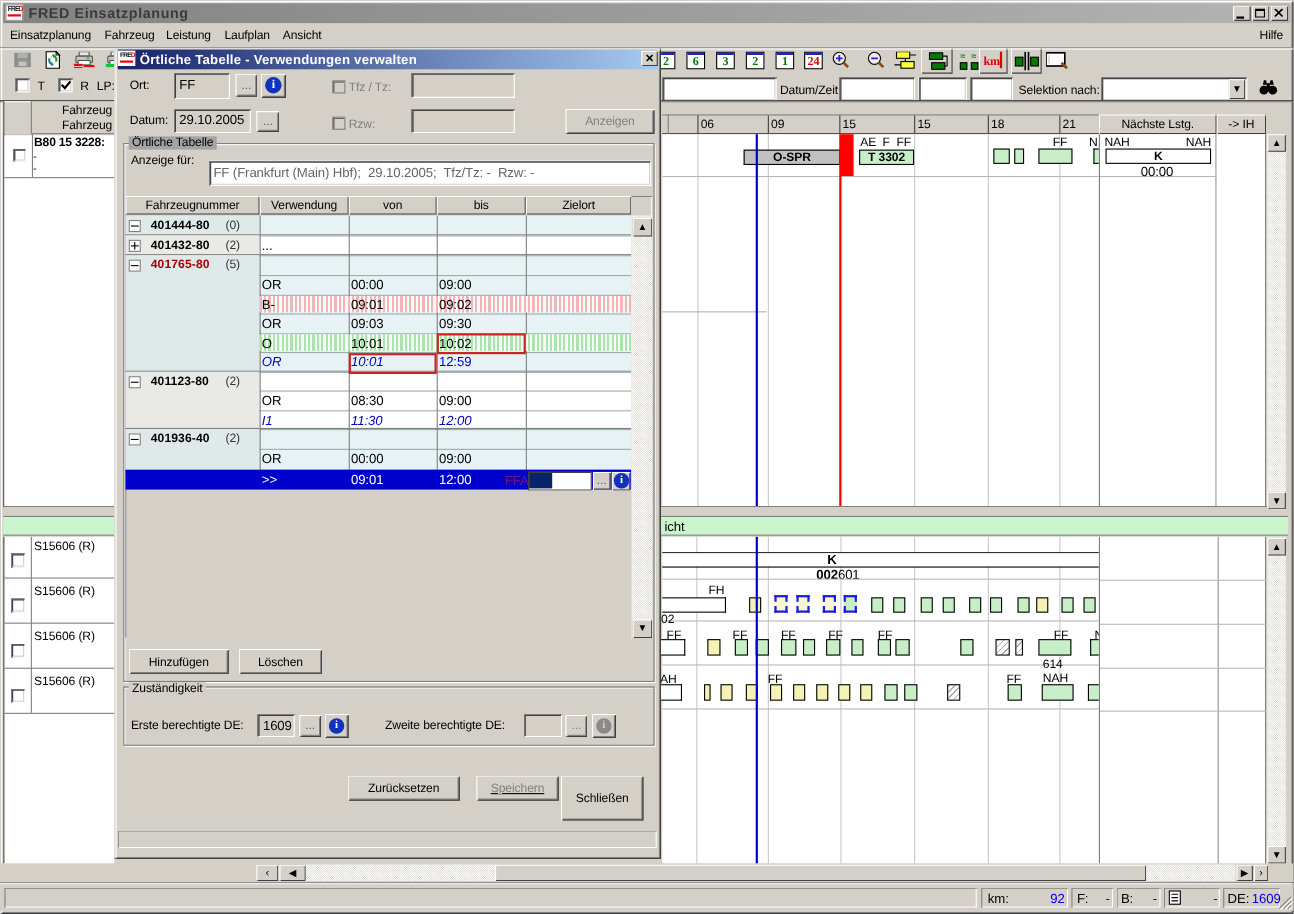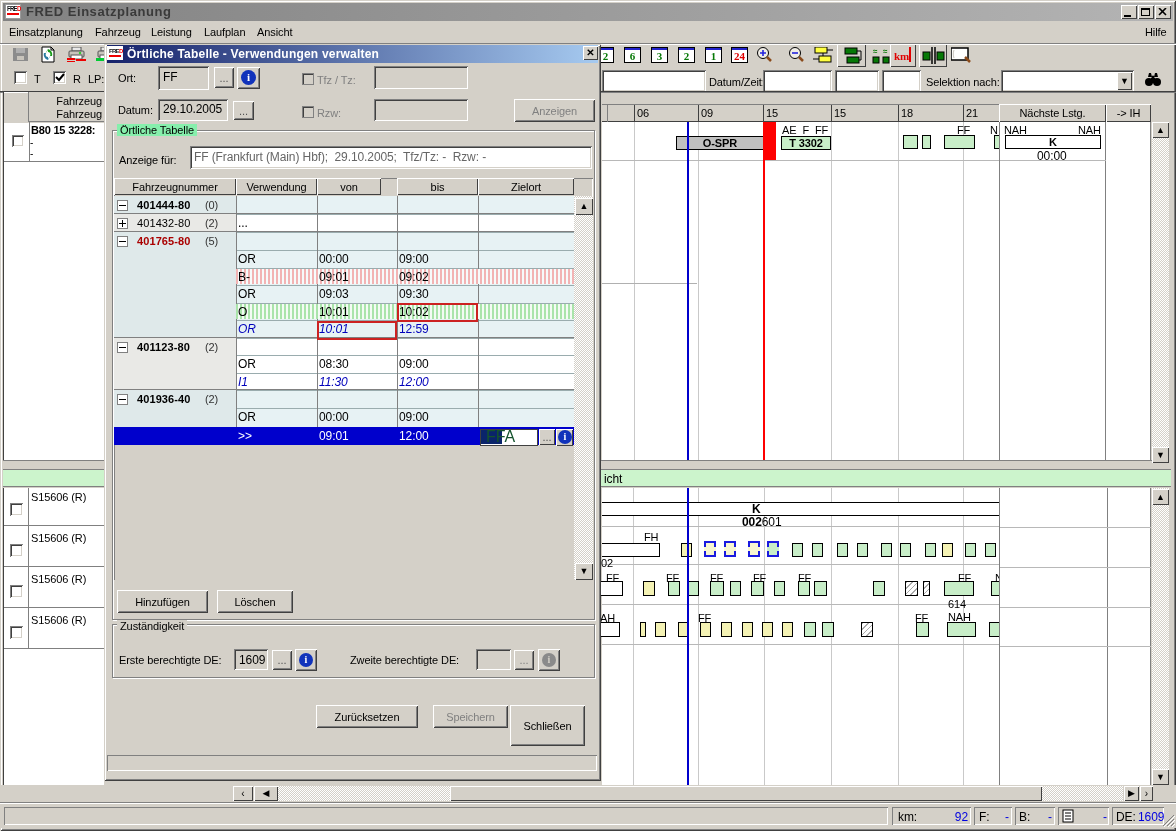--- a/index.html
+++ b/index.html
@@ -405,34 +405,34 @@
 <div class="btn ctr" style="left:129px;top:57px;width:21px;height:19px;">
         <span class="t" style="position:static;color:#555">...</span>
       </div>
 <div class="" style="left:198px;top:62px;width:12px;height:12px;background:#d4d0c8;border:1px solid #808080;box-shadow:inset 1px 1px 0 #404040;"></div>
 <div class="t" style="left:213px;top:63px;color:#808080;">Rzw:</div>
 <div class="sunk" style="left:270px;top:55px;width:94px;height:22px;background:#d4d0c8;"></div>
 <div class="btn ctr" style="left:410px;top:55px;width:81px;height:23px;">
         <span class="t" style="position:static;color:#808080">Anzeigen</span>
       </div>
 <div class="grp" style="left:8px;top:86px;width:483px;height:490px;"></div>
-<div class="t" style="left:13px;top:80px;background:#86efac;padding:0 3px;">Örtliche Tabelle</div>
-<div class="t" style="left:15px;top:110px;">Anzeige für:</div>
+<div class="t" style="left:13px;top:80px;background:#a3a3a3;padding:0 3px;">Örtliche Tabelle</div>
+<div class="t" style="left:15px;top:96px;">Anzeige für:</div>
 <div class="sunk" style="left:86px;top:102px;width:402px;height:23px;background:#fff;"></div>
 <div class="t" style="left:90px;top:107px;color:#666;font-size:12px;">FF (Frankfurt (Main) Hbf);&nbsp; 29.10.2005;&nbsp; Tfz/Tz: -&nbsp; Rzw: -</div>
 </div>
   </div>
 <div class="" style="left:114px;top:178px;width:479px;height:402px;background:#d4d0c8;box-shadow:inset 1px 1px 0 #808080,inset -1px -1px 0 #fff;"></div>
 <div class="btnthin ctr" style="left:114px;top:178px;width:122px;height:17px;">
     <span class="t" style="position:static">Fahrzeugnummer</span>
   </div>
 <div class="btnthin ctr" style="left:236px;top:178px;width:81px;height:17px;">
     <span class="t" style="position:static">Verwendung</span>
   </div>
-<div class="btnthin ctr" style="left:317px;top:178px;width:64px;height:17px;">
+<div class="btnthin ctr" style="left:317px;top:178px;width:80px;height:17px;">
     <span class="t" style="position:static">von</span>
   </div>
 <div class="btnthin ctr" style="left:397px;top:178px;width:81px;height:17px;">
     <span class="t" style="position:static">bis</span>
   </div>
 <div class="btnthin ctr" style="left:478px;top:178px;width:96px;height:17px;">
     <span class="t" style="position:static">Zielort</span>
   </div>
 <div class="" style="left:114px;top:196px;width:122px;height:18px;background:#dfe9ea;border-bottom:1px solid #808080;"></div>
 <div class="" style="left:236px;top:196px;width:338px;height:18px;background:#e7f2f4;border-bottom:1px solid #808080;"></div>
@@ -464,21 +464,21 @@
 <div class="" style="left:236px;top:269px;width:338px;height:15px;background:repeating-linear-gradient(90deg,#f2b4b4 0 2px,#f6fbfb 2px 4px);"></div>
 <div class="" style="left:236px;top:304px;width:338px;height:15px;background:repeating-linear-gradient(90deg,#aae4aa 0 2px,#f4fbf4 2px 4px);"></div>
 <div class="" style="left:114px;top:427px;width:460px;height:18px;background:#0000cc;"></div>
 <div class="" style="left:117px;top:200px;width:11px;height:11px;background:#fff;border:1px solid #808080;"></div>
 <div class="" style="left:119px;top:205px;width:7px;height:1px;background:#000;"></div>
 <div class="t" style="left:137px;top:199px;font-weight:bold;font-size:11px;color:#000;letter-spacing:0.1px;">401444-80</div>
 <div class="t" style="left:205px;top:199px;font-size:11px;color:#333;">(0)</div>
 <div class="" style="left:117px;top:218px;width:11px;height:11px;background:#fff;border:1px solid #808080;"></div>
 <div class="" style="left:119px;top:223px;width:7px;height:1px;background:#000;"></div>
 <div class="" style="left:122px;top:220px;width:1px;height:7px;background:#000;"></div>
-<div class="t" style="left:137px;top:217px;font-weight:normal;font-size:11px;color:#000;letter-spacing:0.1px;">401432-80</div>
+<div class="t" style="left:137px;top:217px;font-weight:bold;font-size:11px;color:#000;letter-spacing:0.1px;">401432-80</div>
 <div class="t" style="left:205px;top:217px;font-size:11px;color:#333;">(2)</div>
 <div class="" style="left:117px;top:236px;width:11px;height:11px;background:#fff;border:1px solid #808080;"></div>
 <div class="" style="left:119px;top:241px;width:7px;height:1px;background:#000;"></div>
 <div class="t" style="left:137px;top:235px;font-weight:bold;font-size:11px;color:#aa0000;letter-spacing:0.1px;">401765-80</div>
 <div class="t" style="left:205px;top:235px;font-size:11px;color:#333;">(5)</div>
 <div class="" style="left:117px;top:342px;width:11px;height:11px;background:#fff;border:1px solid #808080;"></div>
 <div class="" style="left:119px;top:347px;width:7px;height:1px;background:#000;"></div>
 <div class="t" style="left:137px;top:341px;font-weight:bold;font-size:11px;color:#000;letter-spacing:0.1px;">401123-80</div>
 <div class="t" style="left:205px;top:341px;font-size:11px;color:#333;">(2)</div>
 <div class="" style="left:117px;top:394px;width:11px;height:11px;background:#fff;border:1px solid #808080;"></div>
@@ -510,21 +510,21 @@
 <div class="t" style="left:238px;top:411px;font-size:12px;">OR</div>
 <div class="t" style="left:319px;top:411px;font-size:12px;">00:00</div>
 <div class="t" style="left:399px;top:411px;font-size:12px;">09:00</div>
 <div class="t" style="left:238px;top:430px;font-size:12px;color:#fff;">&gt;&gt;</div>
 <div class="t" style="left:319px;top:430px;font-size:12px;color:#fff;">09:01</div>
 <div class="t" style="left:399px;top:430px;font-size:12px;color:#fff;">12:00</div>
 <div class="" style="left:397px;top:303px;width:81px;height:19px;border:2px solid #cc2222;"></div>
 <div class="" style="left:317px;top:321px;width:80px;height:19px;border:2px solid #cc2222;"></div>
 <div class="" style="left:480px;top:429px;width:58px;height:17px;background:#fff;border:1px solid #404040;"></div>
 <div class="" style="left:481px;top:430px;width:21px;height:14px;background:#0a246a;"></div>
-<div class="t" style="left:486px;top:431px;color:#14532d;font-size:16px;">FFA</div>
+<div class="t" style="left:459px;top:431px;color:#701a75;font-size:12px;">FFA</div>
 <div class="btnthin ctr" style="left:539px;top:429px;width:16px;height:16px;">
     <span class="t" style="position:static;color:#555">...</span>
   </div>
 <div class="btnthin" style="left:556px;top:429px;width:17px;height:17px;"></div>
 <div style="left:558px;top:430px;width:14px;height:14px;border-radius:7px;background:#1133bb;color:#fff;font-size:10px;font-weight:bold;text-align:center;line-height:14px;font-family:'Liberation Serif',serif;">i</div>
 <div class="hatch" style="left:574px;top:196px;width:19px;height:384px;"></div>
 <div class="btnthin ctr" style="left:575px;top:198px;width:18px;height:17px;">
     <span class="arr">▲</span>
   </div>
 <div class="btnthin ctr" style="left:575px;top:563px;width:18px;height:17px;">
@@ -550,18 +550,18 @@
 <div class="t" style="left:350px;top:654px;text-align:right;">Zweite berechtigte DE:</div>
 <div class="sunk" style="left:476px;top:649px;width:35px;height:21px;background:#d4d0c8;"></div>
 <div class="btn ctr" style="left:514px;top:650px;width:20px;height:20px;">
     <span class="t" style="position:static;color:#808080">...</span>
   </div>
 <div class="btn" style="left:538px;top:649px;width:22px;height:22px;"></div>
 <div style="left:542px;top:653px;width:14px;height:14px;border-radius:7px;background:#8a8a8a;color:#d4d0c8;font-size:10px;font-weight:bold;text-align:center;line-height:14px;font-family:'Liberation Serif',serif;">i</div>
 <div class="btn ctr" style="left:316px;top:705px;width:102px;height:23px;">
     <span class="t" style="position:static">Zurücksetzen</span>
   </div>
-<div class="btn ctr" style="left:433px;top:705px;width:75px;height:23px;">
+<div class="btn ctr" style="left:433px;top:705px;width:75px;height:23px;text-decoration:underline;">
     <span class="t" style="position:static;color:#808080">Speichern</span>
   </div>
 <div class="btn ctr" style="left:510px;top:705px;width:75px;height:41px;">
     <span class="t" style="position:static">Schließen</span>
   </div>
 <div class="sunk1" style="left:107px;top:755px;width:490px;height:16px;"></div>
 </body></html>

